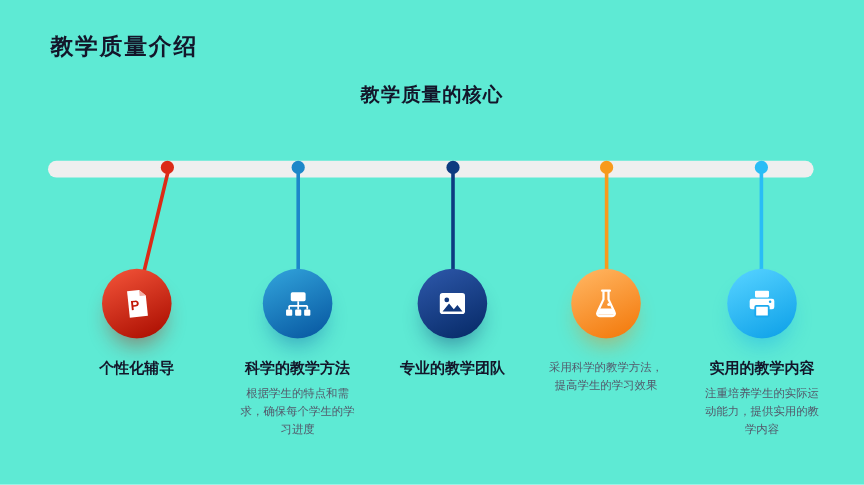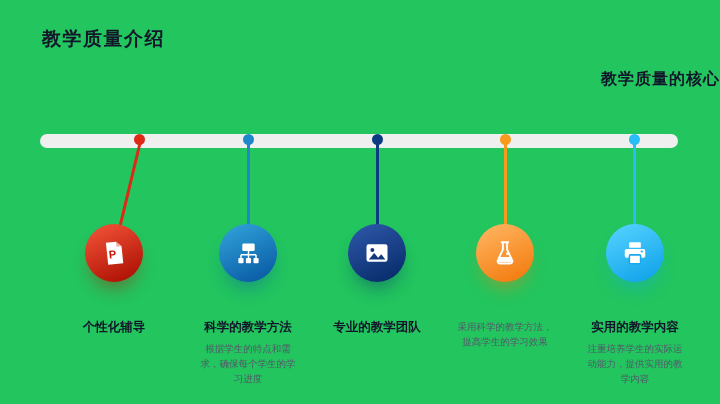--- a/index.html
+++ b/index.html
@@ -1,25 +1,25 @@
 <!DOCTYPE html>
 <html><head>
 <meta charset="utf-8">
 <style>
   html,body{margin:0;padding:0;background:#ffffff;}
   .slide{
-    position:relative;width:720px;height:404px;background:#22c55e;overflow:hidden;
+    position:relative;width:720px;height:404px;background:#5eead4;overflow:hidden;
     font-family:"Liberation Sans","DejaVu Sans",sans-serif;
   }
   .page-title{
     position:absolute;left:42px;top:26px;margin:0;
     font-size:19px;font-weight:bold;color:#13162a;letter-spacing:1.5px;
   }
   .section-title{
-    position:absolute;left:0;right:0;top:69px;margin:0;text-align:right;
+    position:absolute;left:0;right:0;top:69px;margin:0;text-align:center;
     font-size:16px;font-weight:bold;color:#13162a;letter-spacing:1px;
   }
   .bar{
     position:absolute;left:40px;top:134px;width:638px;height:14px;
     background:#efefef;border-radius:7px;
   }
   .dot{position:absolute;top:134px;width:11px;height:11px;border-radius:50%;}
   .stem{position:absolute;top:142px;width:2.5px;height:88px;border-radius:2px;}
   .stem.slanted{height:97px;transform:rotate(13.5deg);transform-origin:top center;}
   .badge{
@@ -30,21 +30,21 @@
   .c0 .badge,.badge.c0{background:linear-gradient(155deg,#ef5036 8%,#b01305 88%);box-shadow:0 12px 18px -6px rgba(176,19,5,.45);}
   .c1 .badge,.badge.c1{background:linear-gradient(155deg,#2f9fd8 8%,#0b5ea6 88%);box-shadow:0 12px 18px -6px rgba(11,94,166,.45);}
   .c2 .badge,.badge.c2{background:linear-gradient(155deg,#2b55a6 8%,#0a2e6d 88%);box-shadow:0 12px 18px -6px rgba(10,46,109,.45);}
   .c3 .badge,.badge.c3{background:linear-gradient(155deg,#ffb35e 8%,#f47e12 88%);box-shadow:0 12px 18px -6px rgba(244,126,18,.45);}
   .c4 .badge,.badge.c4{background:linear-gradient(155deg,#52d0ff 8%,#14a5ea 88%);box-shadow:0 12px 18px -6px rgba(20,165,234,.45);}
   .dot.c0,.stem.c0{background:#dc2a17;}
   .dot.c1,.stem.c1{background:#1d87c9;}
   .dot.c2,.stem.c2{background:#0d3b80;}
   .dot.c3,.stem.c3{background:#f89a1c;}
   .dot.c4,.stem.c4{background:#29bdf6;}
-  .col{position:absolute;top:299px;width:132px;text-align:center;margin-top:20px;}
+  .col{position:absolute;top:299px;width:132px;text-align:center;}
   .col h3{margin:0 0 5px 0;font-size:12.5px;font-weight:bold;color:#13162a;}
   .col p{margin:0 auto;width:104px;font-size:9.5px;line-height:15px;color:#53586a;}
 </style>
 </head>
 <body>
 
 <div class="slide">
 
   <h1 class="page-title">教学质量介绍</h1>
   <h2 class="section-title">教学质量的核心</h2>

